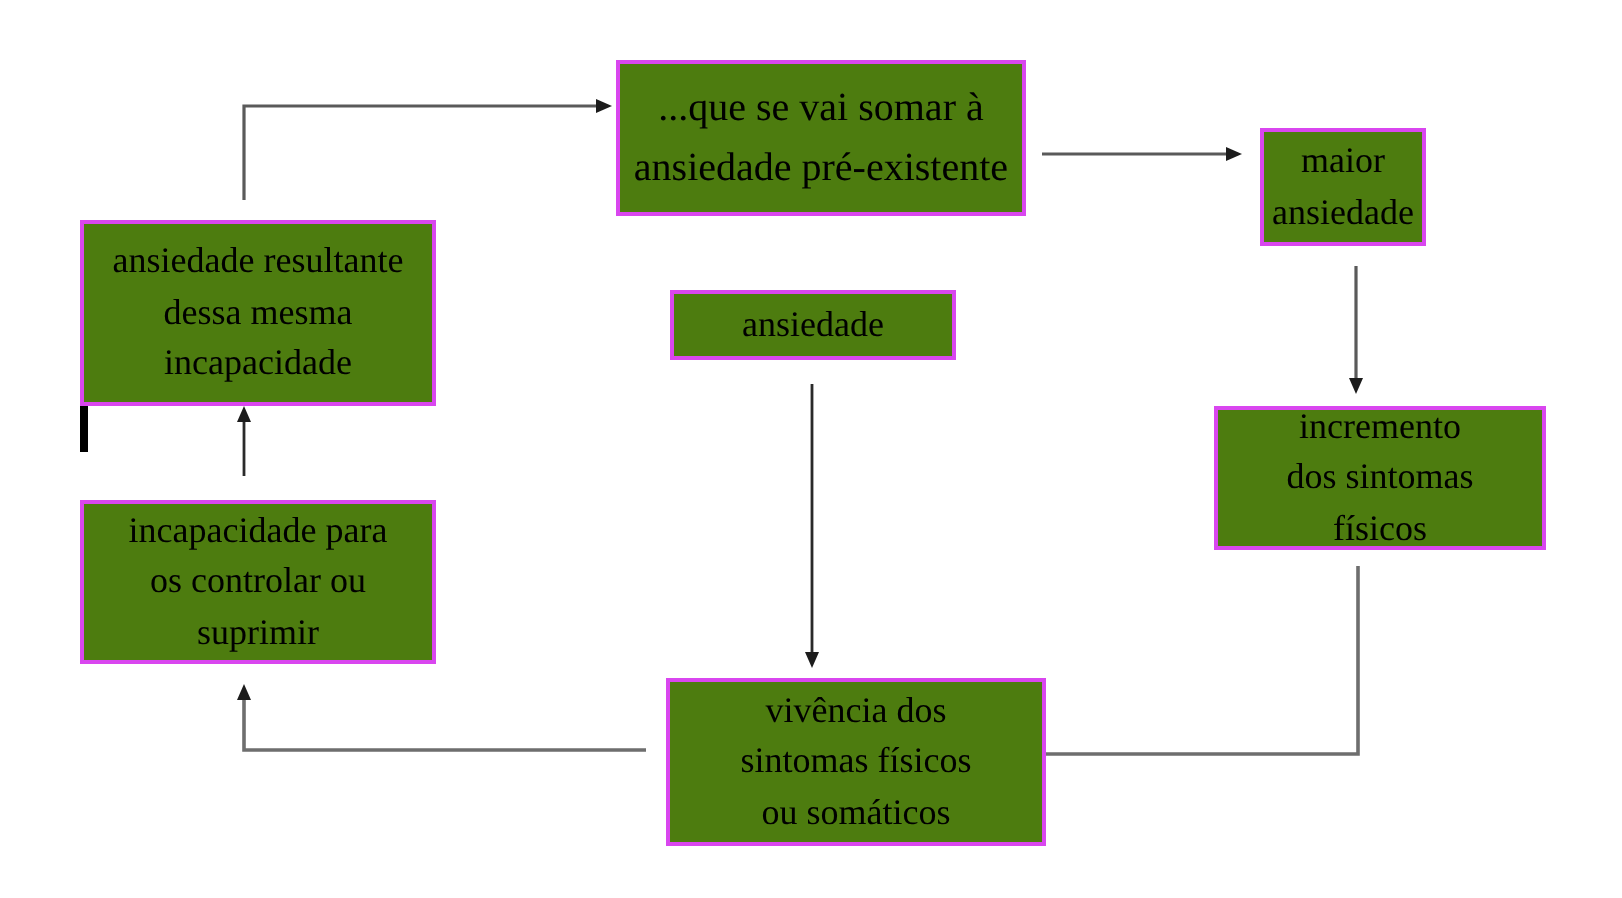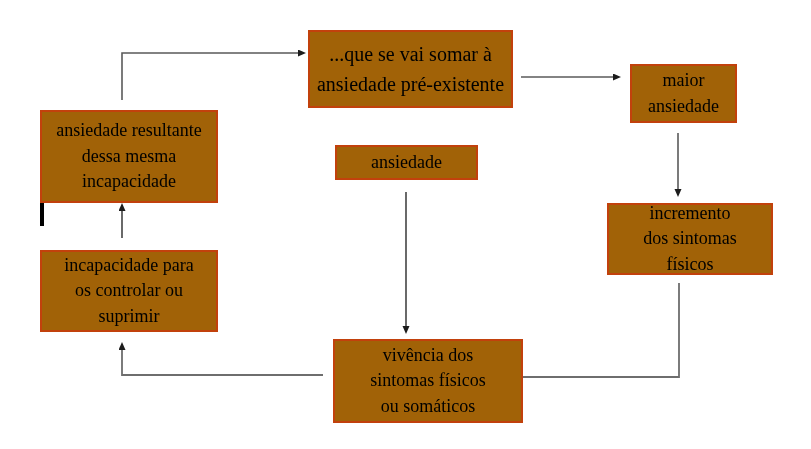--- a/index.html
+++ b/index.html
@@ -19,32 +19,32 @@
   .connectors {
     position: absolute;
     left: 0;
     top: 0;
     z-index: 1;
   }
   .node {
     position: absolute;
     z-index: 2;
     box-sizing: border-box;
-    border: 2px solid #c2410c;
-    background: #a16207;
+    border: 2px solid #d946ef;
+    background: #4d7c0f;
     display: flex;
     align-items: center;
     justify-content: center;
     text-align: center;
     white-space: pre-line;
     line-height: 1.42;
     font-size: 18px;
   }
   .node-somar        { left: 308px; top:  30px; width: 205px; height: 78px; font-size: 20px; line-height: 1.5; }
-  .node-maior        { left: 630px; top:  64px; width: 107px; height: 59px; }
+  .node-maior        { left: 630px; top:  64px; width: 83px; height: 59px; }
   .node-ansiedade    { left: 335px; top: 145px; width: 143px; height: 35px; }
   .node-resultante   { left:  40px; top: 110px; width: 178px; height: 93px; }
   .node-incremento   { left: 607px; top: 203px; width: 166px; height: 72px; }
   .node-incapacidade { left:  40px; top: 250px; width: 178px; height: 82px; }
   .node-vivencia     { left: 333px; top: 339px; width: 190px; height: 84px; }
 </style>
 </head>
 <body>
 
 <div class="stage">

